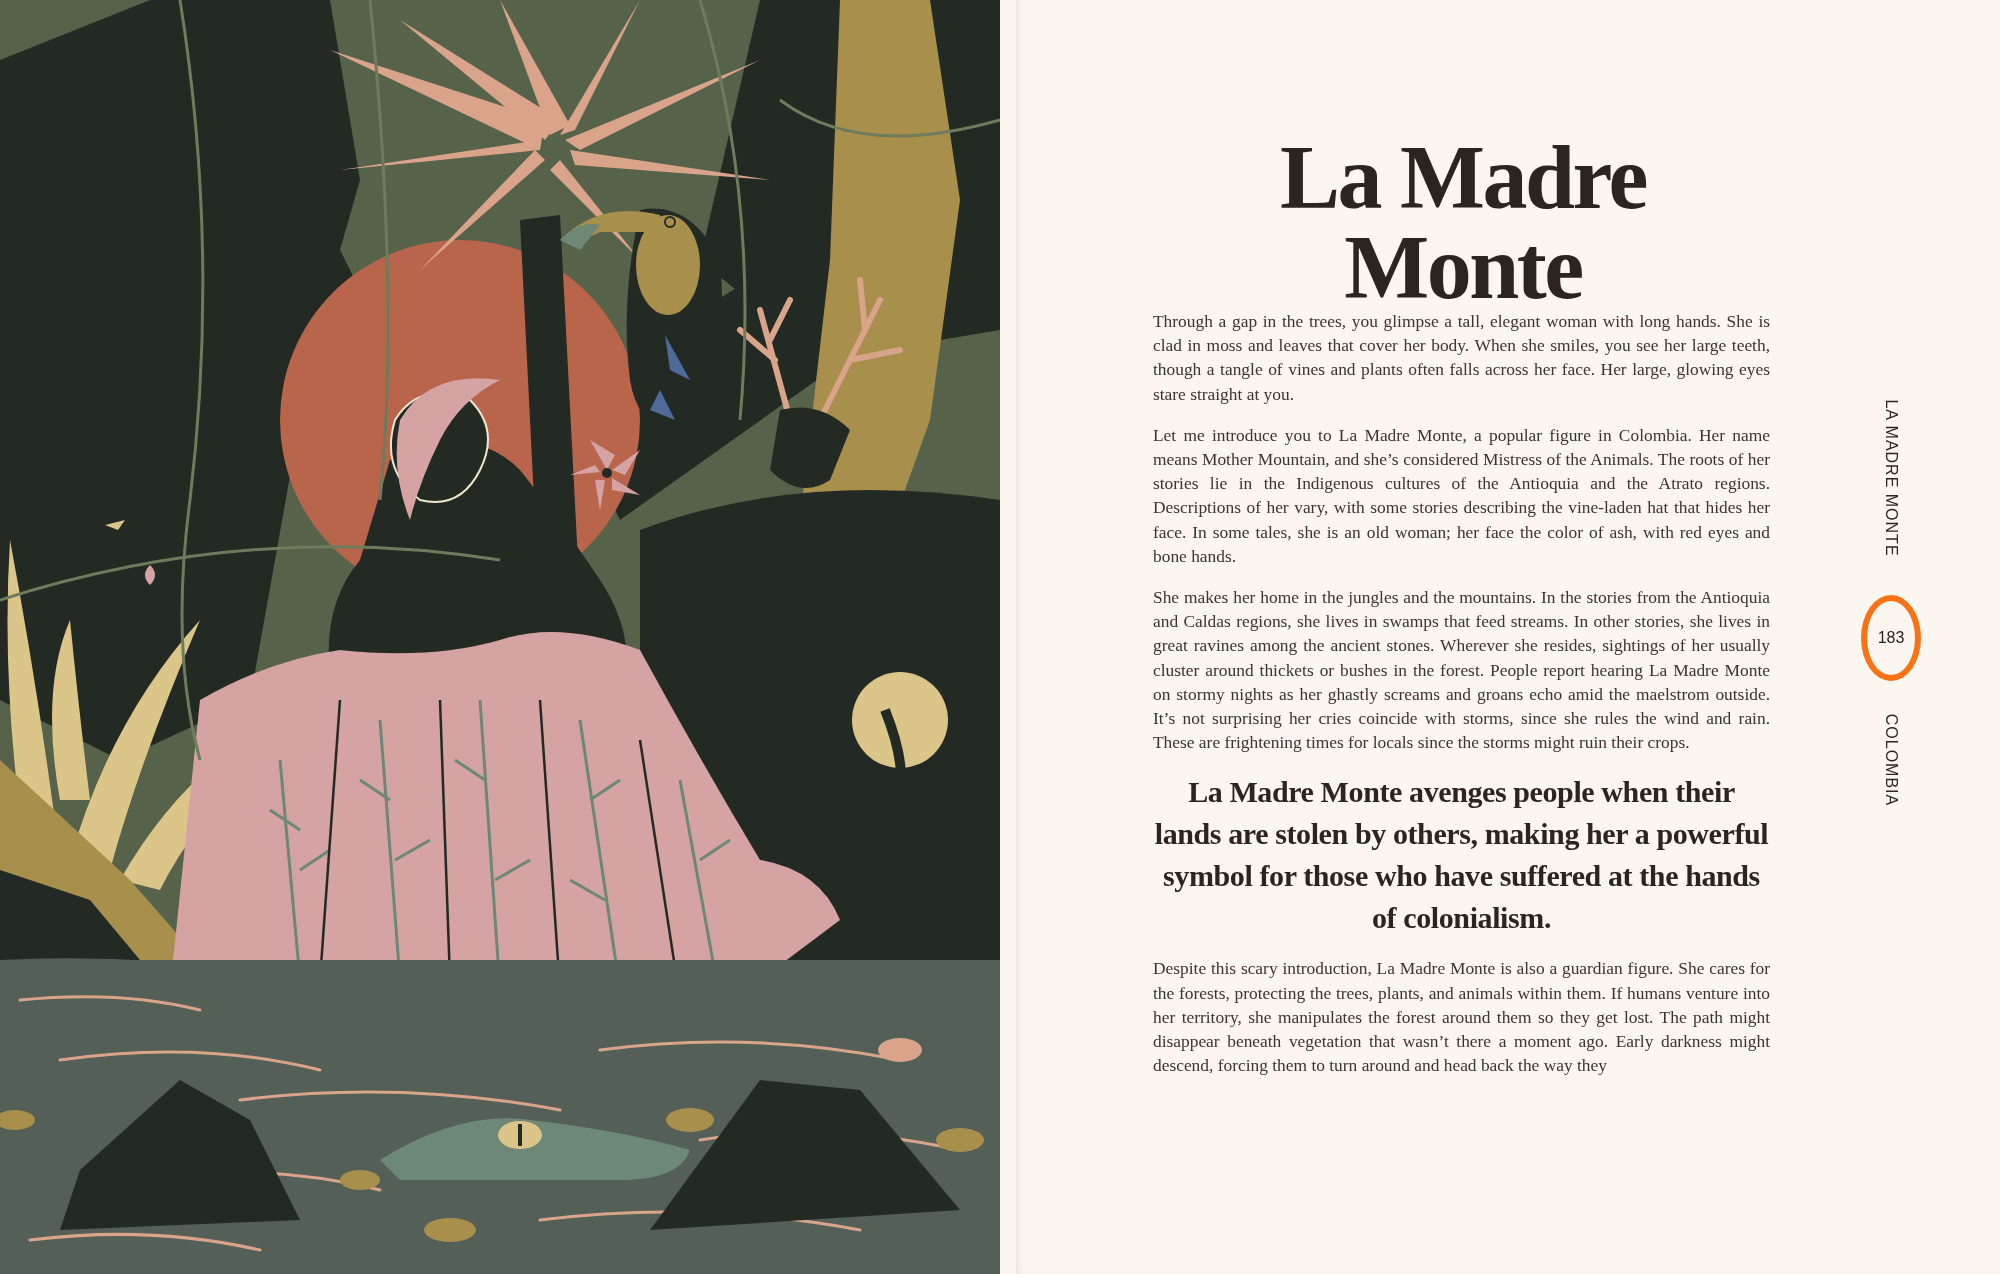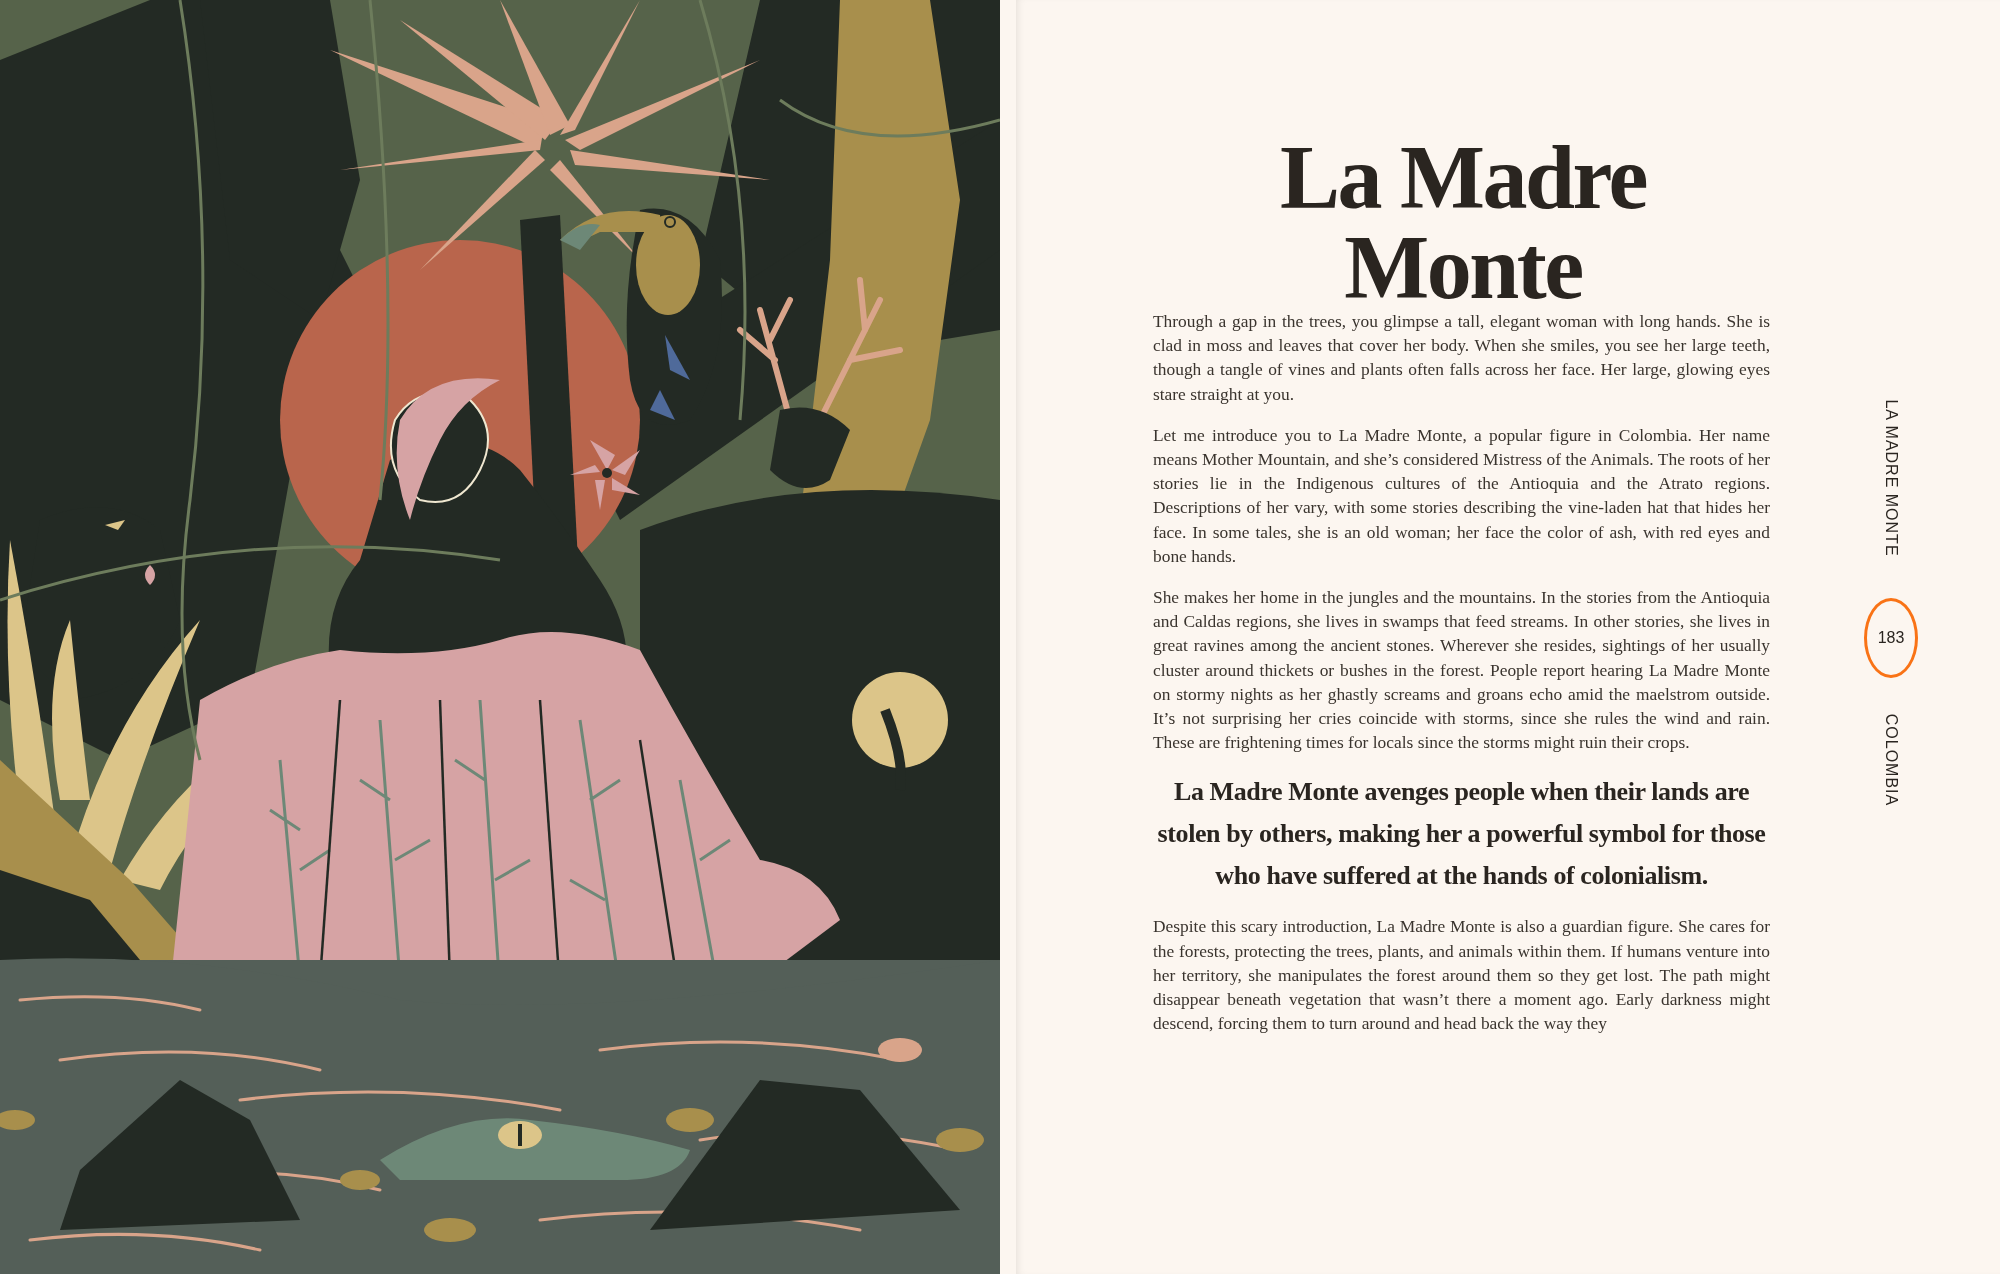--- a/index.html
+++ b/index.html
@@ -28,36 +28,36 @@
     }
     .body-col {
       position: absolute; left: 137px; top: 292px; width: 617px;
       color: #3a342e; font-size: 17.4px; line-height: 24.2px;
       text-align: justify; hyphens: none;
     }
     .body-col p { margin: 17px 0 17px 0; }
     .pull-quote {
       margin: 10px 0 30px 0; text-align: center;
       font-weight: bold; color: #2a2520;
-      font-size: 26px; line-height: 42px; letter-spacing: -0.4px;
+      font-size: 30px; line-height: 42px; letter-spacing: -0.4px;
     }
     .margin-rail {
       position: absolute; left: 845px; top: 400px; width: 60px; height: 420px;
     }
     .rail-label {
       position: absolute; left: 50%;
       font-family: "Liberation Sans", "DejaVu Sans", sans-serif;
       font-size: 16px; letter-spacing: 1px; color: #2a2520;
       white-space: nowrap; transform-origin: center;
     }
     .rail-top { top: 78px; transform: translate(-50%, -50%) rotate(90deg); }
     .rail-bottom { top: 360px; transform: translate(-50%, -50%) rotate(90deg); }
     .page-number {
       position: absolute; left: 50%; top: 238px;
-      width: 48px; height: 74px; border: 3px solid #f97316; border-radius: 50%;
+      width: 48px; height: 74px; border: 6px solid #f97316; border-radius: 50%;
       transform: translate(-50%, -50%);
       display: flex; align-items: center; justify-content: center;
       font-family: "Liberation Sans", "DejaVu Sans", sans-serif;
       font-size: 16px; color: #2a2520;
     }
   </style>
 </head>
 <body>
 
 <div class="spread">

